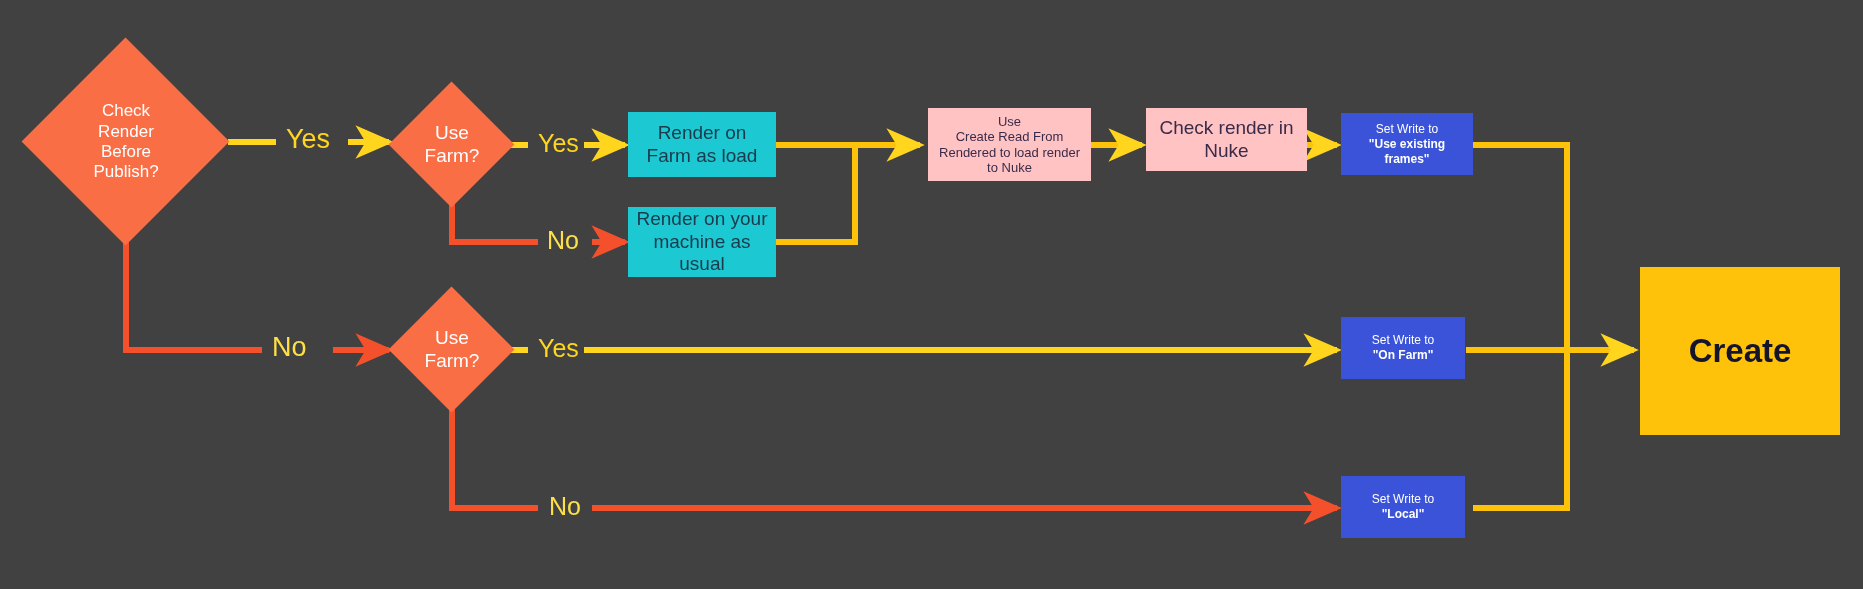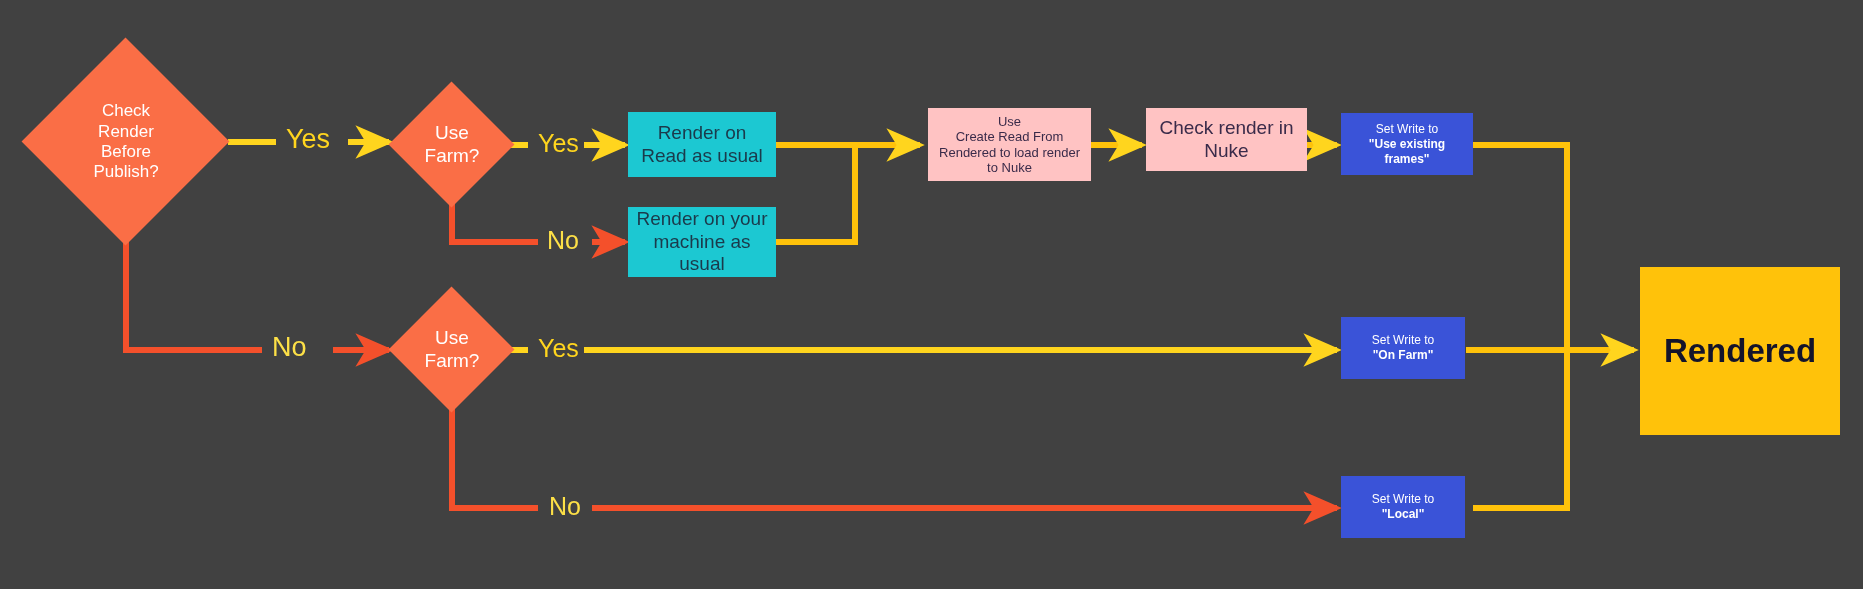--- a/index.html
+++ b/index.html
@@ -170,21 +170,21 @@
 Farm?</div>
   </div>
 
   <div class="diamond-wrap" style="left:389px; top:287px; width:126px; height:126px;">
     <div class="diamond-shape" style="width:89px;height:89px;left:18px;top:18px;"></div>
     <div class="diamond-label" style="font-size:19px;">Use
 Farm?</div>
   </div>
 
   <div class="node box-cyan" style="left:628px; top:112px; width:148px; height:65px; font-size:19px;">Render on
-Read as usual</div>
+Farm as load</div>
 
   <div class="node box-cyan" style="left:628px; top:207px; width:148px; height:70px; font-size:19px;">Render on your
 machine as
 usual</div>
 
   <div class="node box-pink" style="left:928px; top:108px; width:163px; height:73px; font-size:13px;">Use
 Create Read From
 Rendered to load render
 to Nuke</div>
 
@@ -200,21 +200,21 @@
   <div class="node box-blue" style="left:1341px; top:317px; width:124px; height:62px; font-size:12px;">
     <span class="bw-line1">Set Write to</span>
     <span class="bw-line2">"On Farm"</span>
   </div>
 
   <div class="node box-blue" style="left:1341px; top:476px; width:124px; height:62px; font-size:12px;">
     <span class="bw-line1">Set Write to</span>
     <span class="bw-line2">"Local"</span>
   </div>
 
-  <div class="node box-yellow" style="left:1640px; top:267px; width:200px; height:168px; font-size:33px;">Rendered</div>
+  <div class="node box-yellow" style="left:1640px; top:267px; width:200px; height:168px; font-size:33px;">Create</div>
 
   <div class="edge-label lbl-yes" style="left:286px; top:126px; font-size:27px;">Yes</div>
 
   <div class="edge-label lbl-no" style="left:272px; top:334px; font-size:27px;">No</div>
 
   <div class="edge-label lbl-yes" style="left:538px; top:131px; font-size:25px;">Yes</div>
 
   <div class="edge-label lbl-no" style="left:547px; top:228px; font-size:25px;">No</div>
 
   <div class="edge-label lbl-yes" style="left:538px; top:336px; font-size:25px;">Yes</div>

